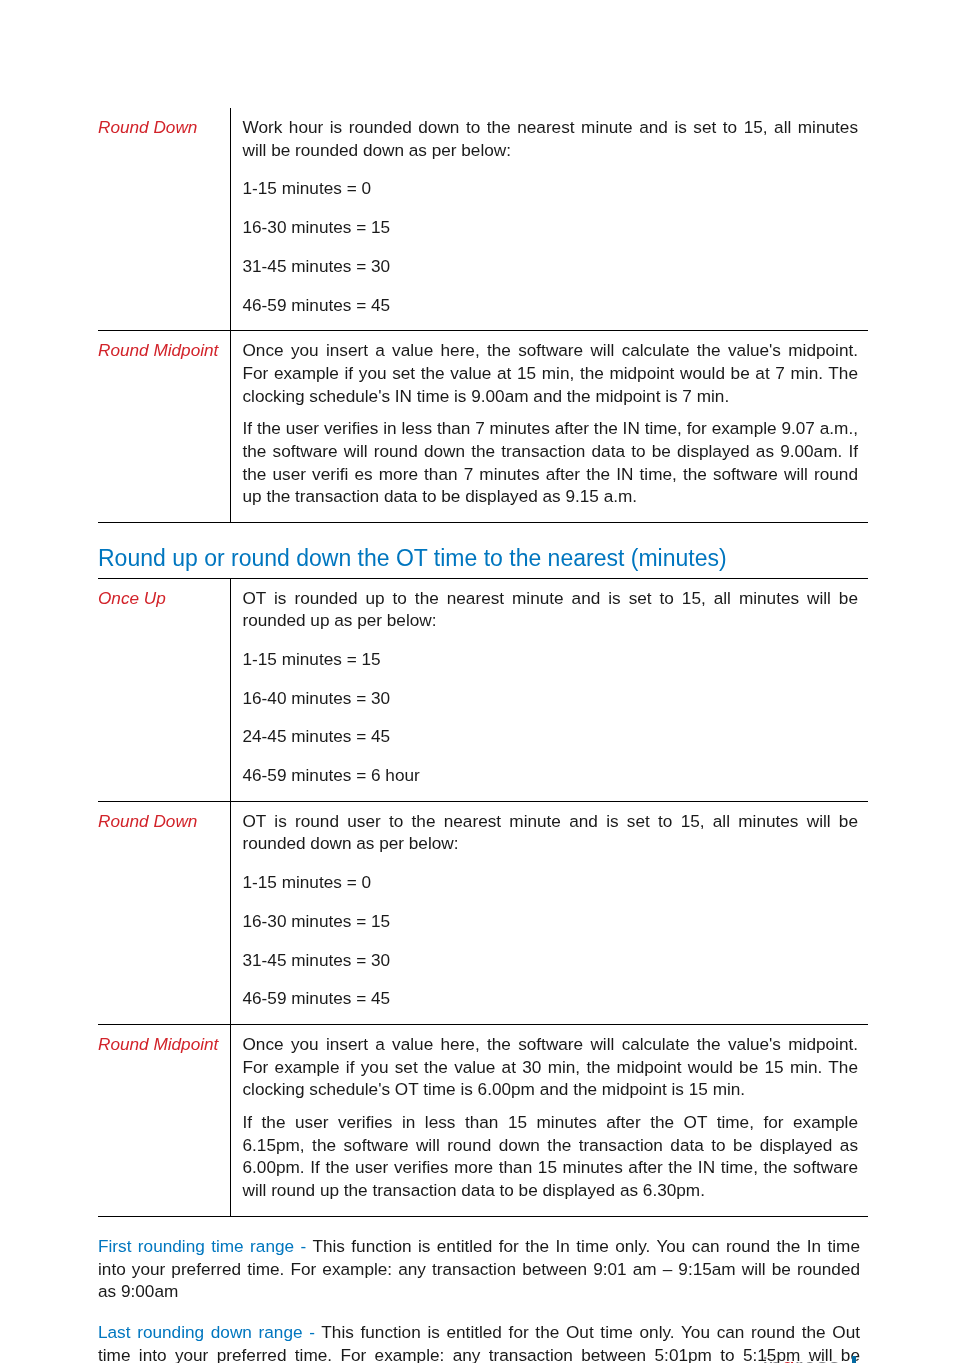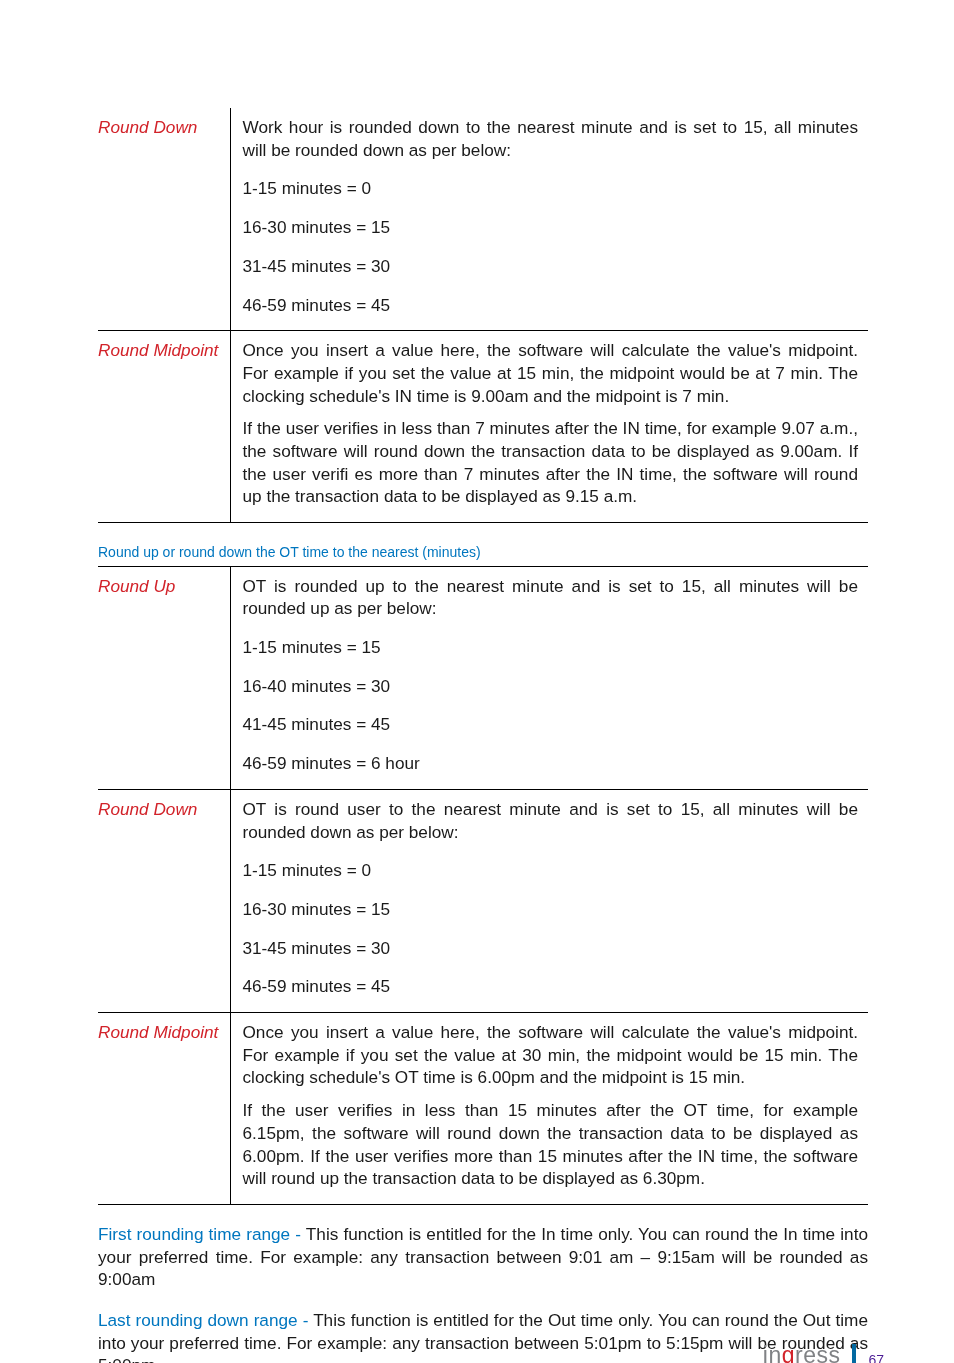--- a/index.html
+++ b/index.html
@@ -50,24 +50,24 @@
   }
   .lines {
     margin-top: 4px;
   }
   .lines div {
     margin-top: 16px;
   }
   .section-heading {
     color: #0076bf;
     margin: 20px 0 4px 0;
-    font-size: 14px;
+    font-size: 23px;
   }
   .body-para {
-    margin: 18px 0 0 0;
+    margin: 18px 8px 0 0;
     text-align: justify;
   }
   .lead-in {
     color: #0076bf;
   }
   .footer {
     position: absolute;
     bottom: 48px;
     right: 70px;
     display: flex;
@@ -129,27 +129,27 @@
 
   <div class="section-heading">Round up or round down the OT time to the nearest (minutes)</div>
 
   <table class="def-table" style="border-top:1px solid #000;">
     <colgroup>
         <col class="term-col">
         <col>
       </colgroup>
     <tbody>
       <tr>
-        <td class="term"><span class="term-text">Round Up</span></td>
+        <td class="term"><span class="term-text">Once Up</span></td>
         <td class="desc">
           <div>OT is rounded up to the nearest minute and is set to 15, all minutes will be rounded up as per below:</div>
           <div class="lines">
             <div>1-15 minutes = 15</div>
             <div>16-40 minutes = 30</div>
-            <div>41-45 minutes = 45</div>
+            <div>24-45 minutes = 45</div>
             <div>46-59 minutes = 6 hour</div>
           </div>
         </td>
       </tr>
       <tr class="border-top">
         <td class="term"><span class="term-text">Round Down</span></td>
         <td class="desc">
           <div>OT is round user to the nearest minute and is set to 15, all minutes will be rounded down as per below:</div>
           <div class="lines">
             <div>1-15 minutes = 0</div>

